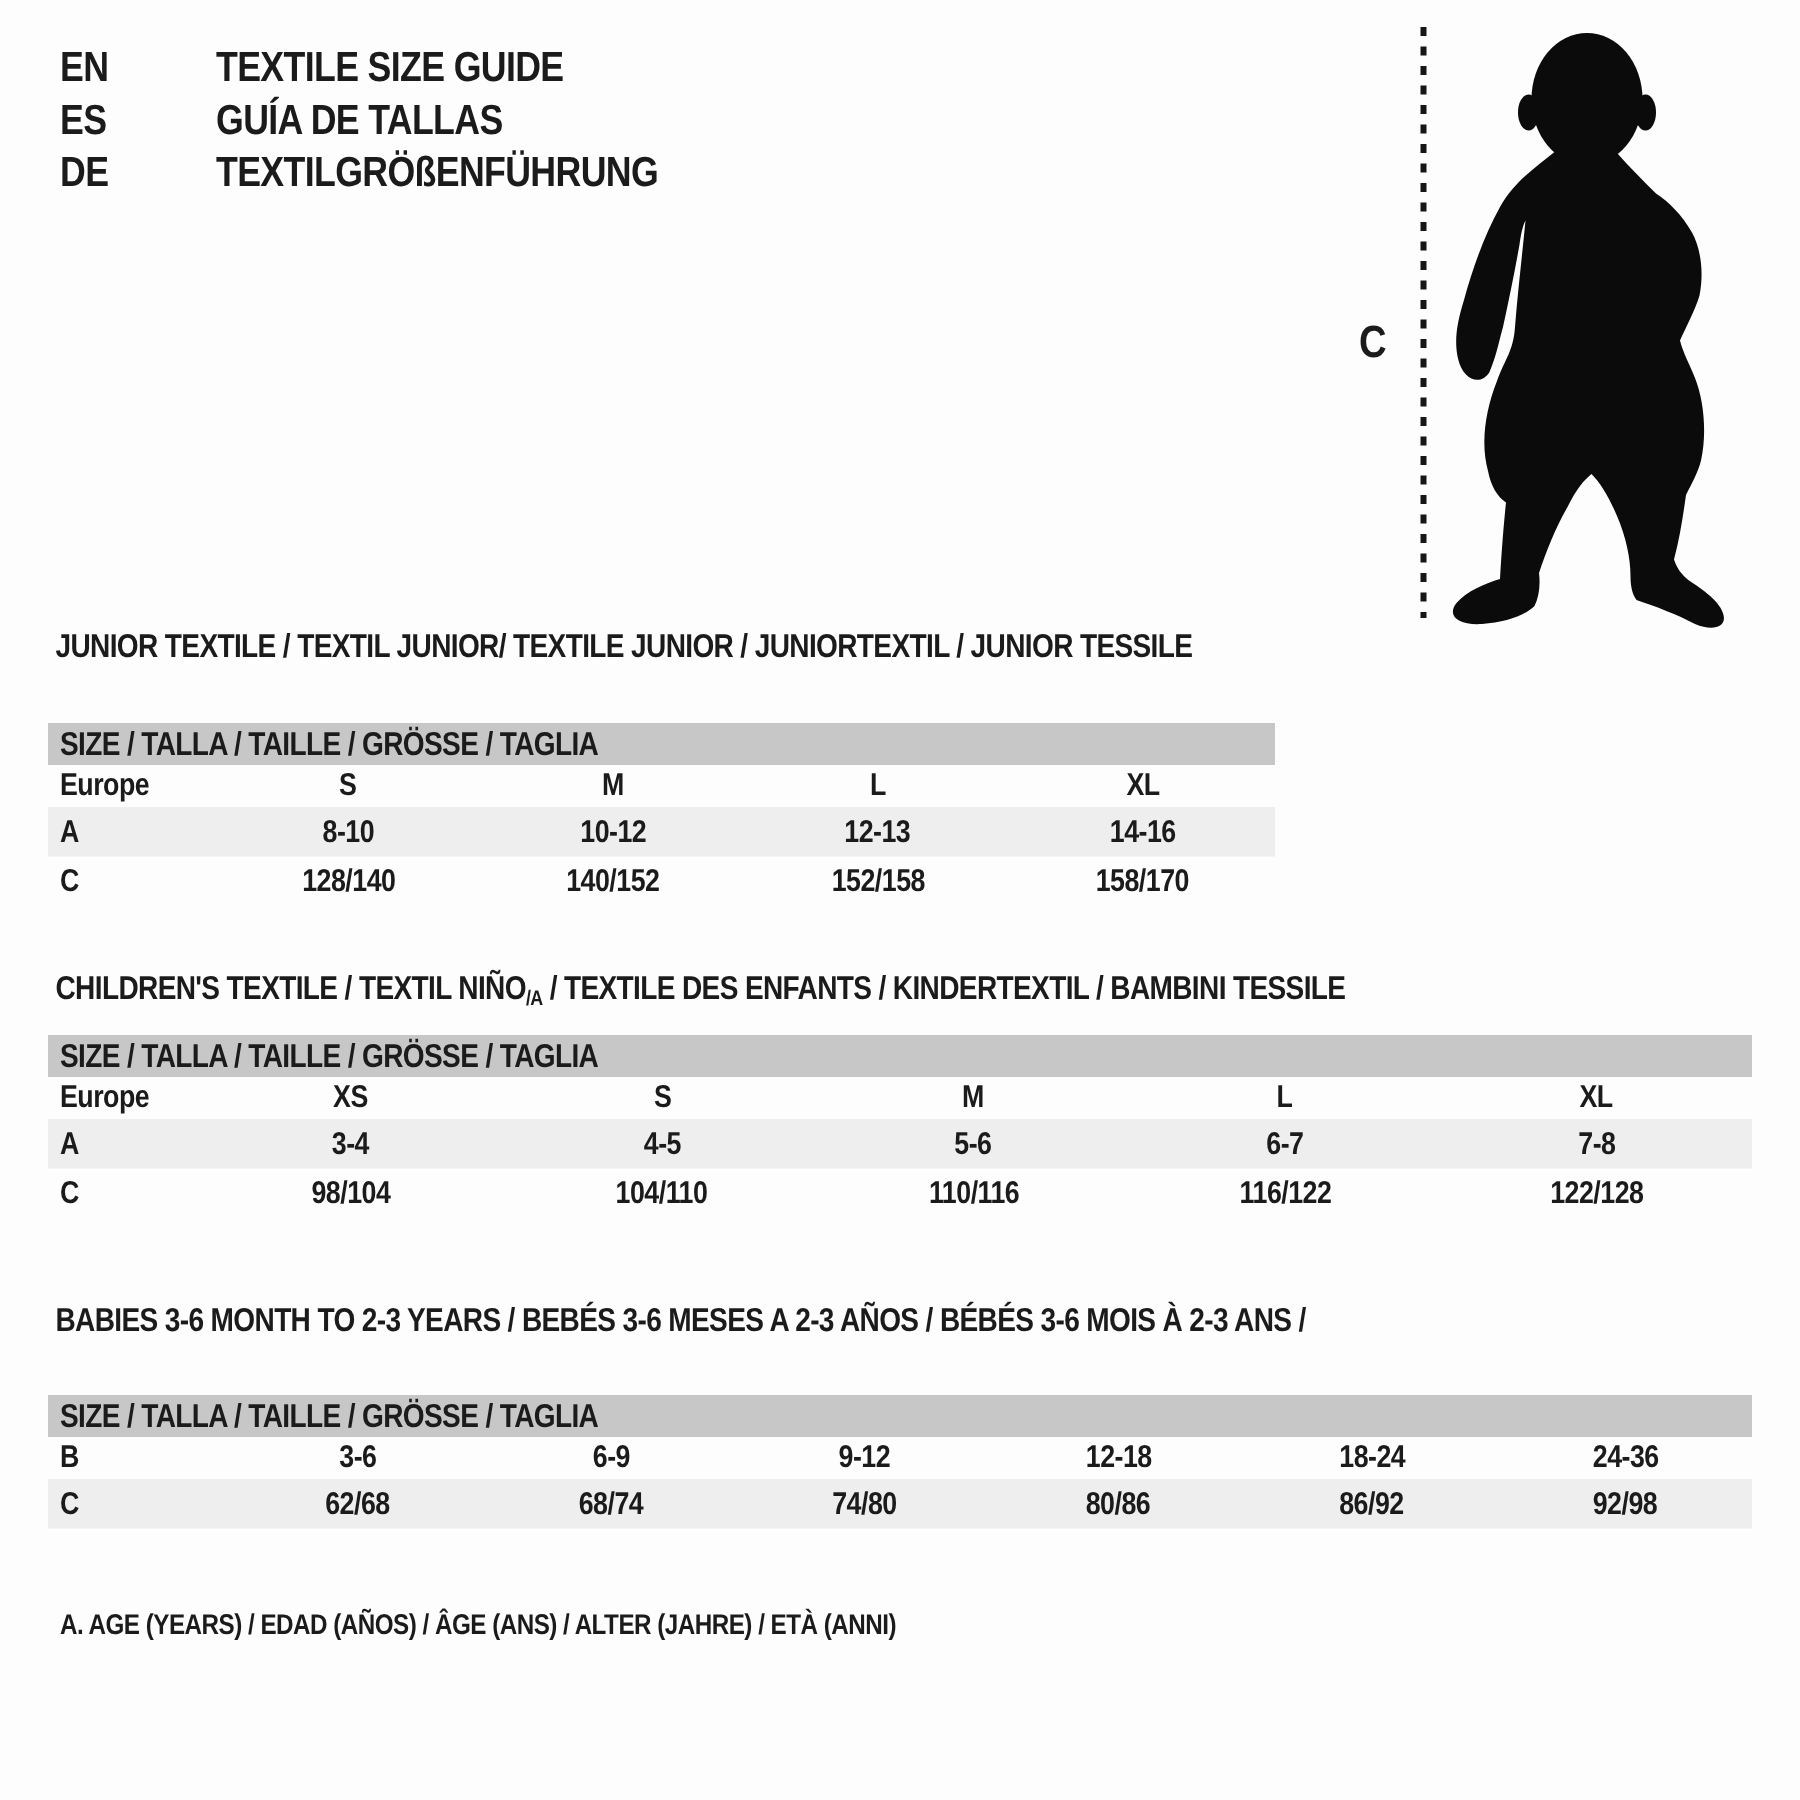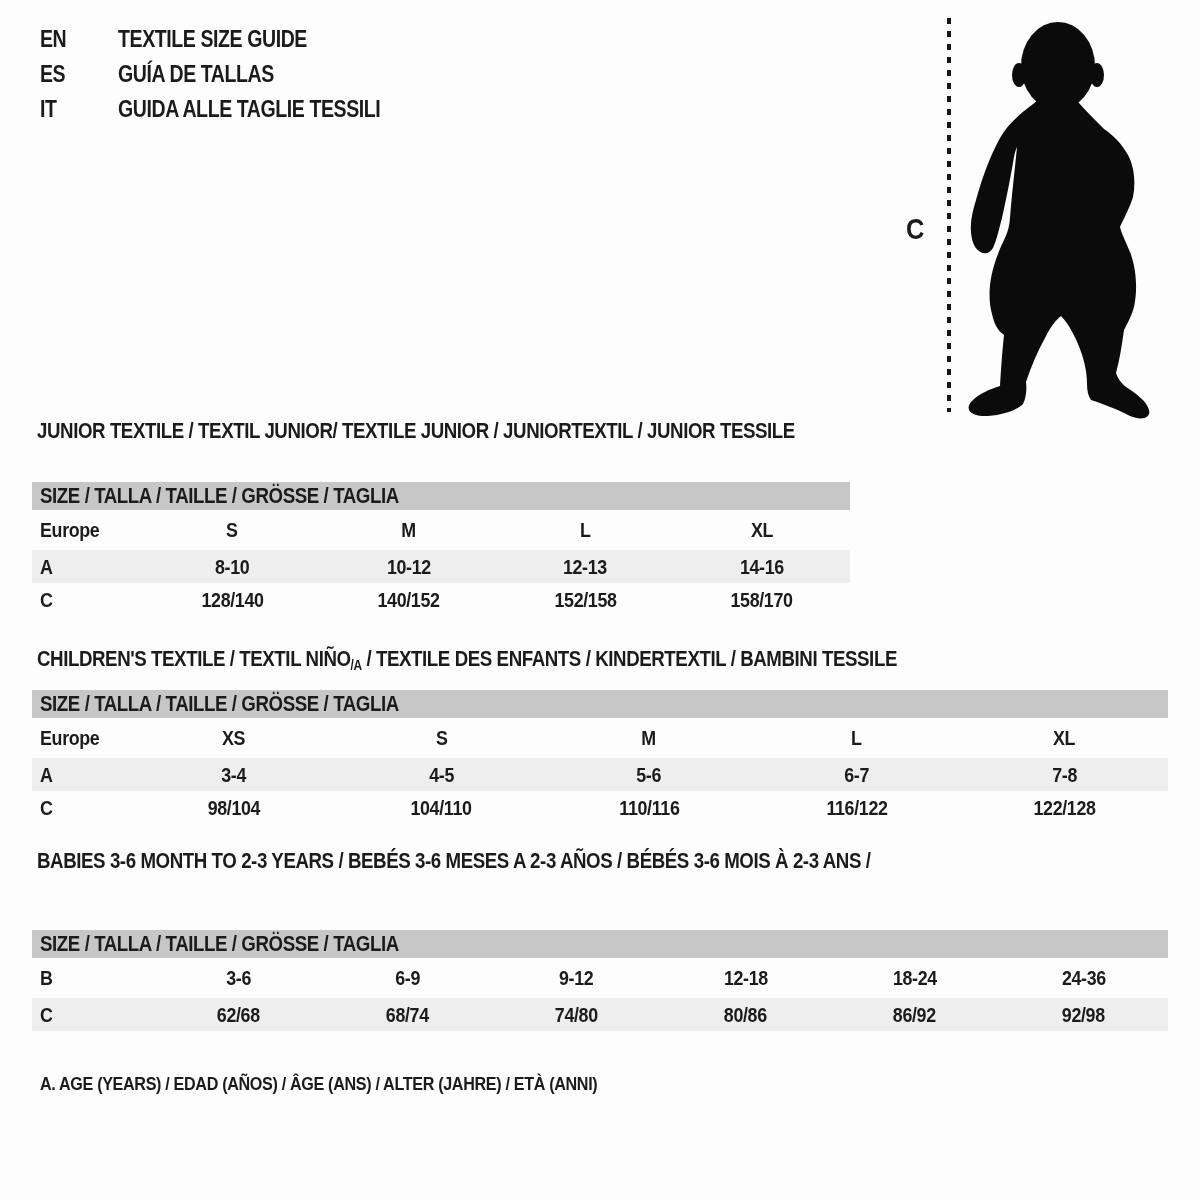--- a/index.html
+++ b/index.html
@@ -7,59 +7,59 @@
     width:1200px; height:1200px; position:relative; overflow:hidden;
     background:#fdfdfd; color:#1b1b1b;
     font-family:"Liberation Sans", sans-serif; font-weight:bold;
   }
   .abs { position:absolute; }
   .cond { transform:scaleX(0.85); transform-origin:0 50%; white-space:pre; display:inline-block; }
   .condc { transform:scaleX(0.85); transform-origin:50% 50%; white-space:pre; display:inline-block; }
 
   
   .langs { left:40px; top:26px; }
-  .lrow { display:flex; height:35px; align-items:flex-start; font-size:23px; letter-spacing:-0.5px; }
+  .lrow { display:flex; height:35px; align-items:flex-end; font-size:28px; letter-spacing:-0.5px;gap:26px; }
   .lcode { width:78px; }
 
   
   .cmark { left:906px; top:212px; font-size:30px; }
   .figsvg { left:930px; top:8px; }
 
   
   .sec-title { left:37px; font-size:22px; letter-spacing:-0.5px; line-height:26px; }
-  .sec-title.two { line-height:37px; }
+  .sec-title.two { line-height:37px;margin-top:19px; }
   .sub { font-size:14px; vertical-align:-4px; }
 
   
   .stable { left:32px; }
   .sizebar { height:28px; background:#c7c7c7; font-size:22px; line-height:28px; padding-left:8px; letter-spacing:-0.5px; }
   .trow { display:flex; align-items:center; height:33px; font-size:21px; letter-spacing:-0.4px; }
-  .trow.hd { height:40px; }
+  .trow.hd { height:28px; }
   .shaded { background:#eeeeee; }
   .lbl { width:var(--lblw,110px); padding-left:8px; box-sizing:border-box; }
   .cell { flex:1; text-align:center; }
 
   
   .legend { left:40px; top:1066px; font-size:19px; line-height:35px; letter-spacing:-0.4px; }
 </style>
 </head>
 <body>
 
 <div class="abs langs">
   <div class="lrow">
     <span class="lcode cond">EN</span>
     <span class="cond">TEXTILE SIZE GUIDE</span>
   </div>
   <div class="lrow">
     <span class="lcode cond">ES</span>
     <span class="cond">GUÍA DE TALLAS</span>
   </div>
   <div class="lrow">
-    <span class="lcode cond">IT</span>
-    <span class="cond">GUIDA ALLE TAGLIE TESSILI</span>
+    <span class="lcode cond">DE</span>
+    <span class="cond">TEXTILGRÖßENFÜHRUNG</span>
   </div>
 </div>
 
 <div class="abs cmark">
   <span class="cond">C</span>
 </div>
 
 <svg class="abs figsvg" width="220" height="412" viewBox="0 0 220 412">
   <line x1="19" y1="10" x2="19" y2="404" stroke="#161616" stroke-width="4" stroke-dasharray="6 7"></line>
   <g fill="#0b0b0b">

